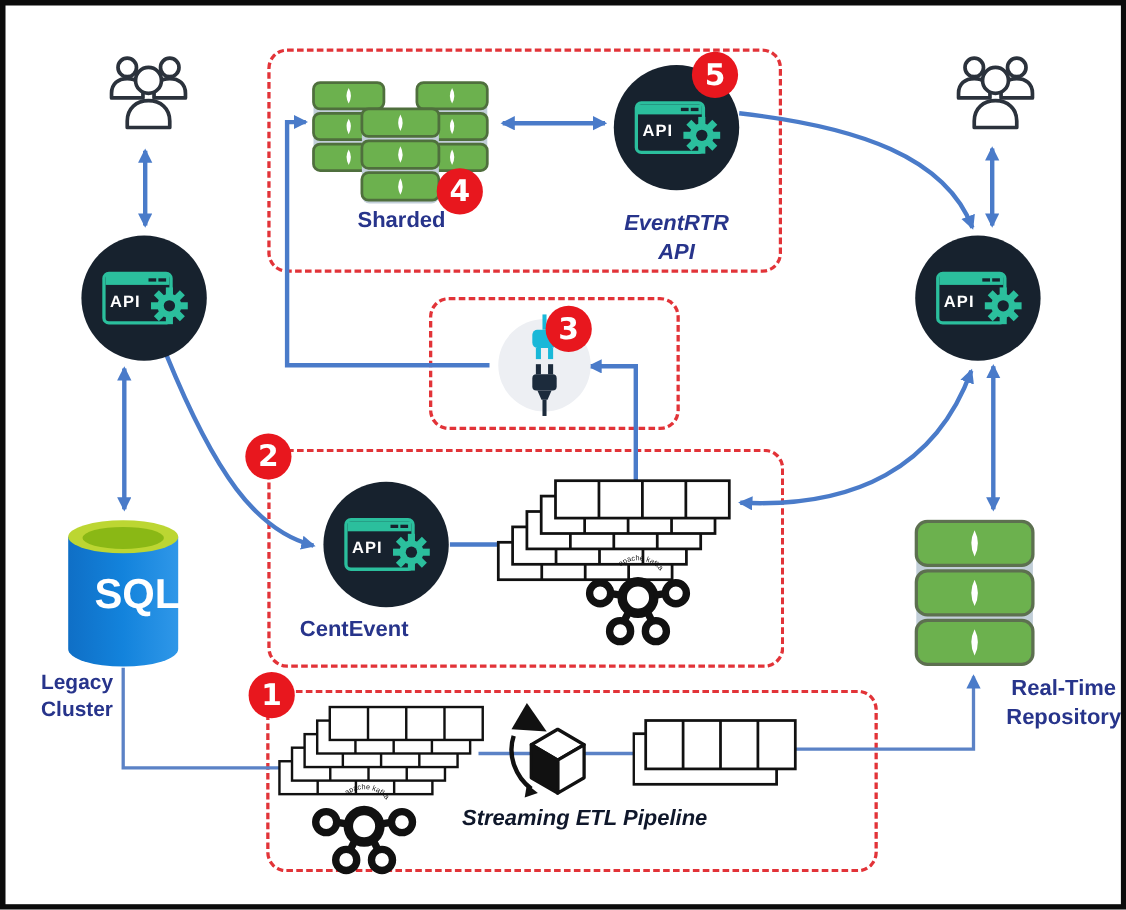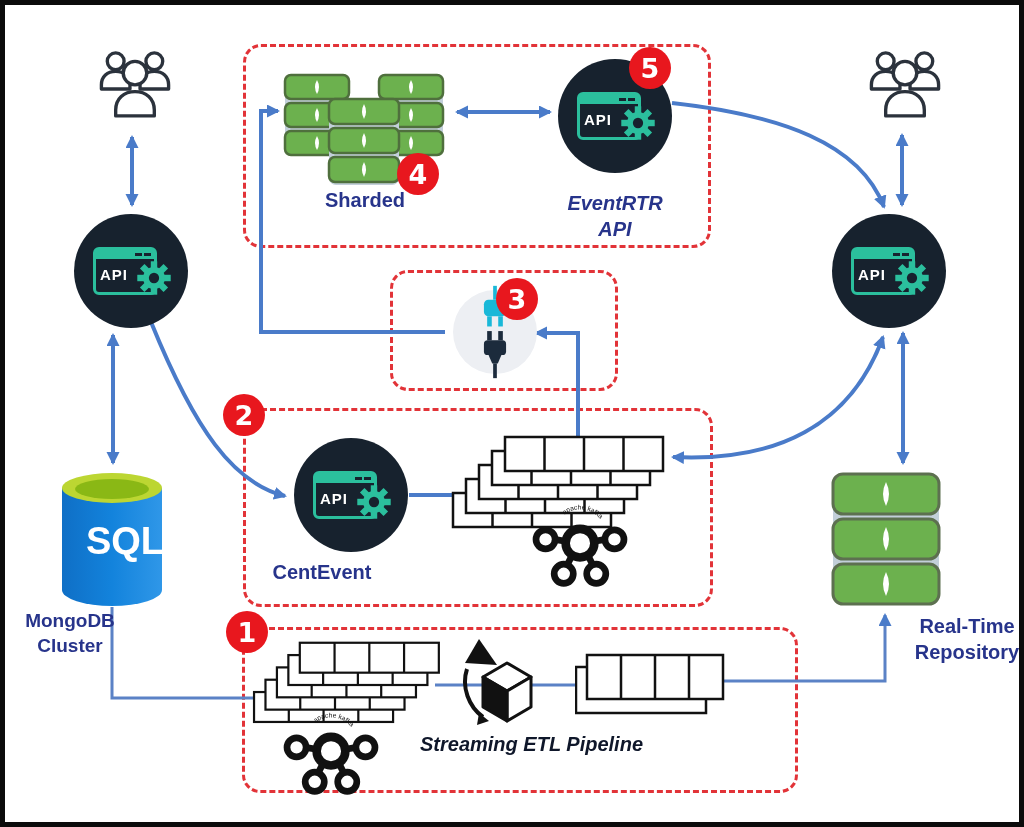--- a/index.html
+++ b/index.html
@@ -395,21 +395,21 @@
     <div>Sharded</div>
   </div>
   <div class="lbl" style="left:540px;top:185px;width:140px;font-style:italic;">
     <div>EventRTR</div>
     <div>API</div>
   </div>
   <div class="lbl lbl-left" style="left:247px;top:554px;width:140px;">
     <div>CentEvent</div>
   </div>
   <div class="lbl lbl-left" style="left:20px;top:604px;width:90px;font-size:19px;">
-    <div>MongoDB</div>
+    <div>Legacy</div>
     <div>Cluster</div>
   </div>
   <div class="lbl lbl-left" style="left:906px;top:608px;width:112px;">
     <div>Real-Time</div>
     <div>Repository</div>
   </div>
   <div class="streaming" style="left:415px;top:728px;">Streaming ETL Pipeline</div>
 
 </div>
 

